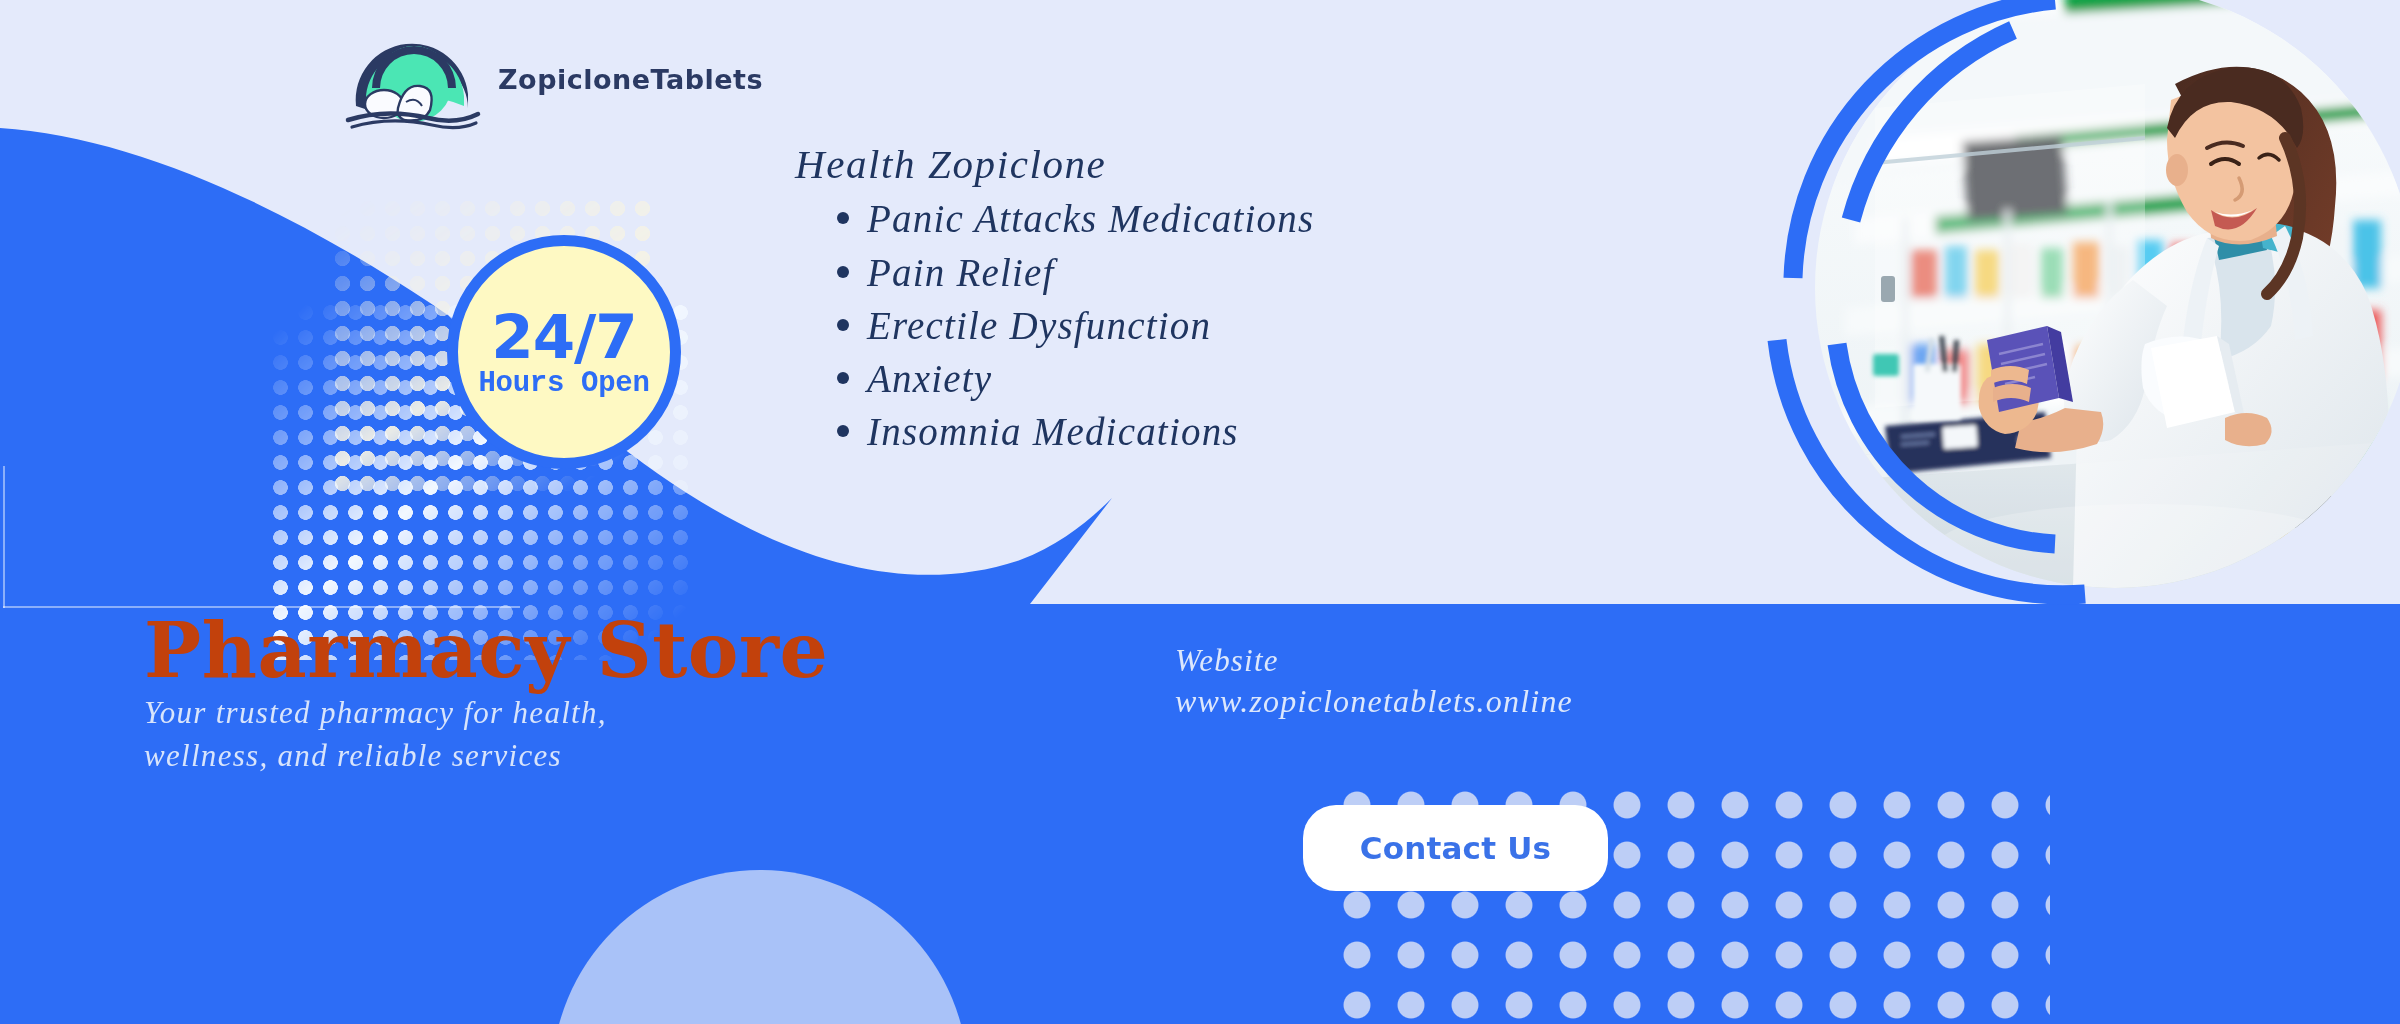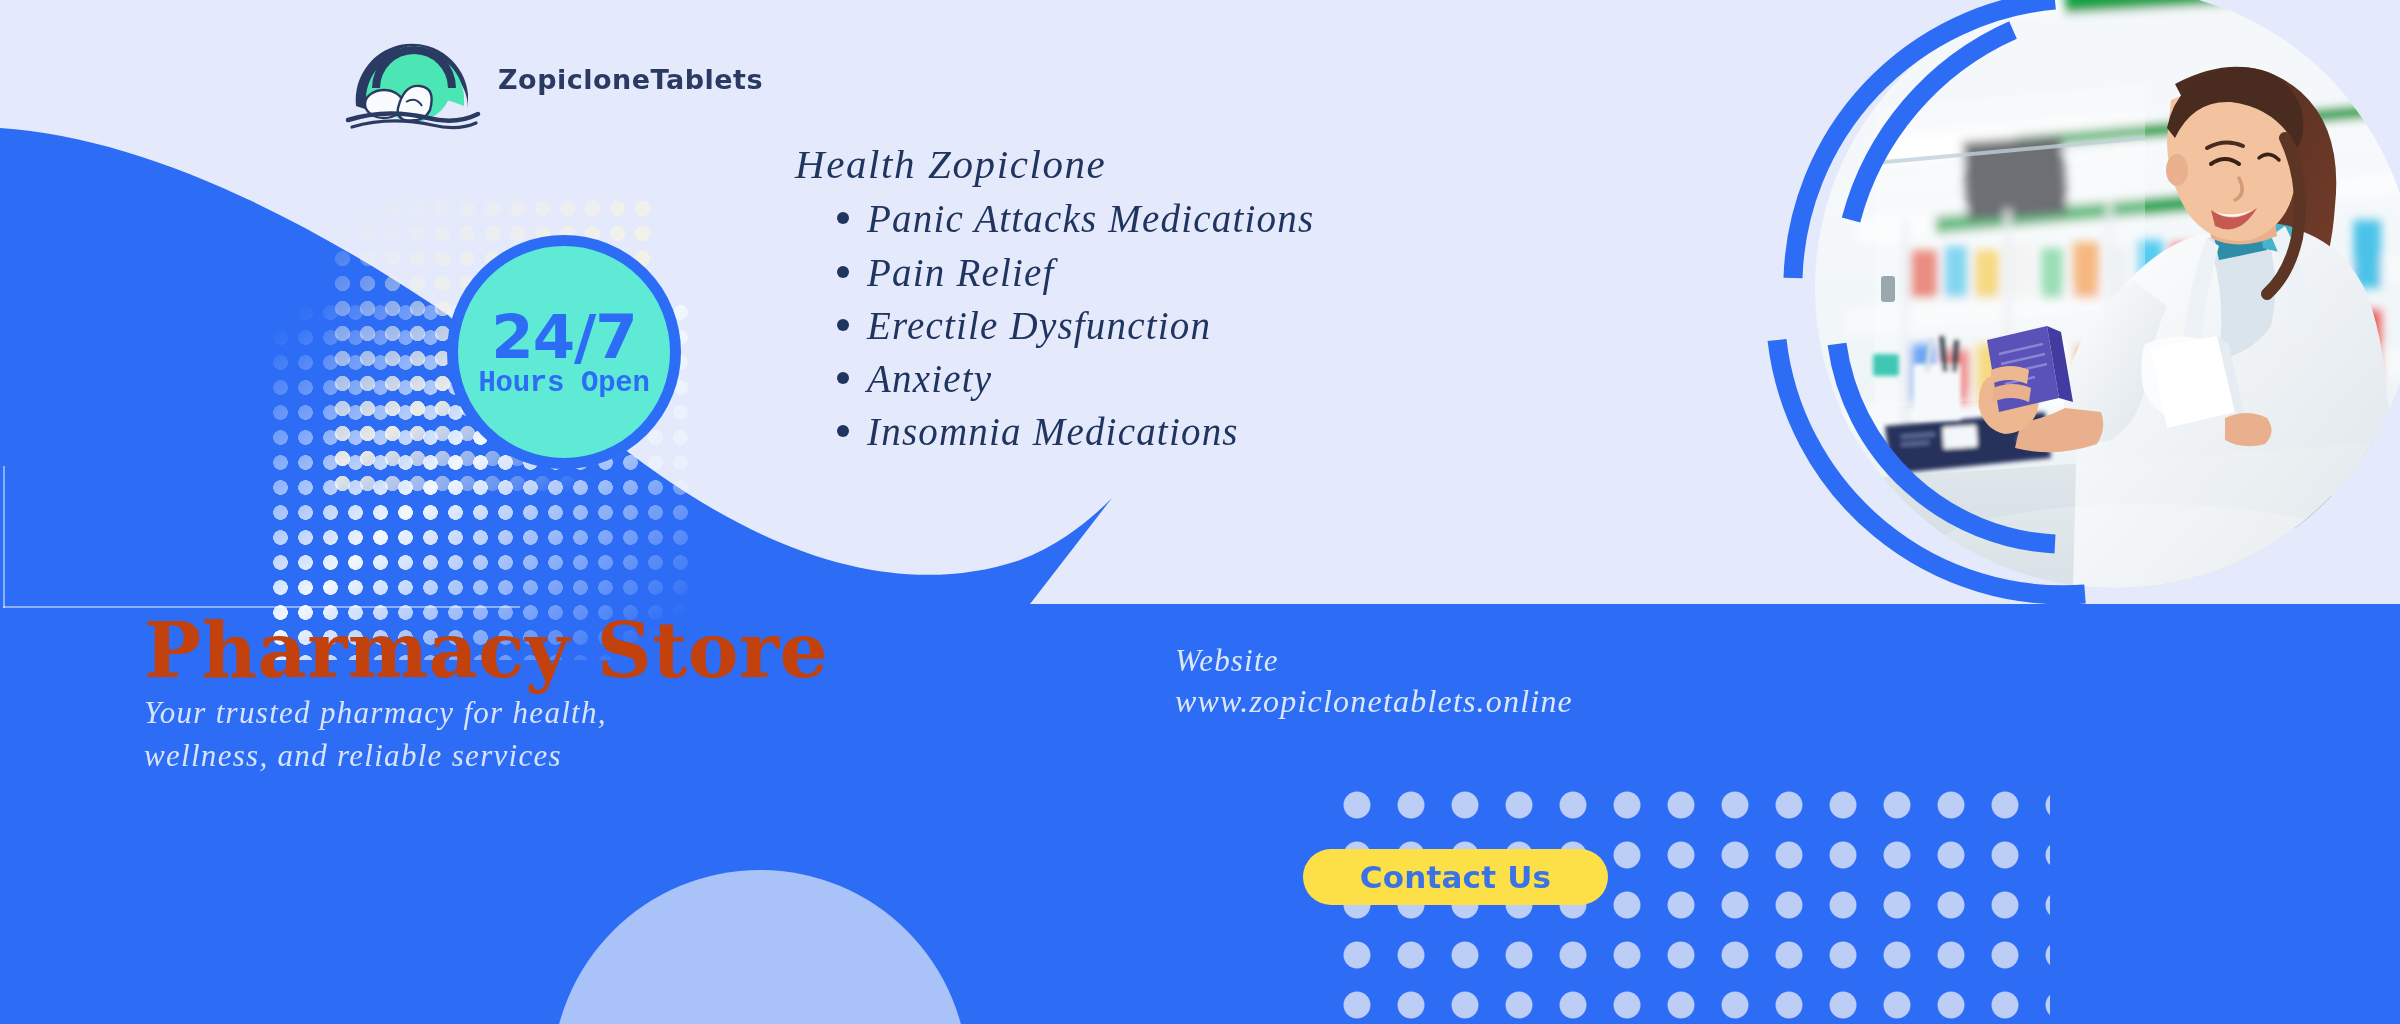--- a/index.html
+++ b/index.html
@@ -32,21 +32,21 @@
     background-image:radial-gradient(circle, #F2F8FF 40%, rgba(255,255,255,0) 43%);
     background-size:25px 25px;
     -webkit-mask-image:linear-gradient(-42deg, rgba(0,0,0,0) 8%, rgba(0,0,0,1) 55%, rgba(0,0,0,0) 95%);
             mask-image:linear-gradient(-42deg, rgba(0,0,0,0) 8%, rgba(0,0,0,1) 55%, rgba(0,0,0,0) 95%);
   }
 
   
   .badge{
     position:absolute;left:447px;top:235px;
     width:234px;height:234px;border-radius:50%;
-    background:#5eead4;
+    background:#fef9c3;
     border:11px solid #2D6DF6;
     box-sizing:border-box;
     display:flex;flex-direction:column;
     align-items:center;justify-content:center;
     gap:2px;
   }
   .badge-num{
     font-family:"DejaVu Sans",sans-serif;
     font-weight:bold;font-size:61px;color:#2D6DF6;
     line-height:1;letter-spacing:-1px;
@@ -116,23 +116,23 @@
   
   .dotgrid{
     position:absolute;left:1330px;top:780px;width:720px;height:244px;
     background-image:radial-gradient(circle, #BDCEF6 35%, rgba(255,255,255,0) 38%);
     background-size:54px 50px;
     background-position:0 0;
   }
 
   
   .contact-btn{
-    position:absolute;left:1303px;top:849px;
-    width:305px;height:56px;border-radius:33px;
-    background:#fde047;border:none;cursor:pointer;
+    position:absolute;left:1303px;top:805px;
+    width:305px;height:86px;border-radius:33px;
+    background:#ffffff;border:none;cursor:pointer;
     display:flex;align-items:center;justify-content:center;
     font-family:"DejaVu Sans",sans-serif;font-weight:bold;
     font-size:31px;color:#3A72E8;letter-spacing:0.2px;
     padding:0;
   }
 
   
   .photo-wrap{position:absolute;left:1755px;top:-12px;width:660px;height:620px;}
   .photo-circle{
     position:absolute;left:60px;top:0;width:600px;height:600px;

